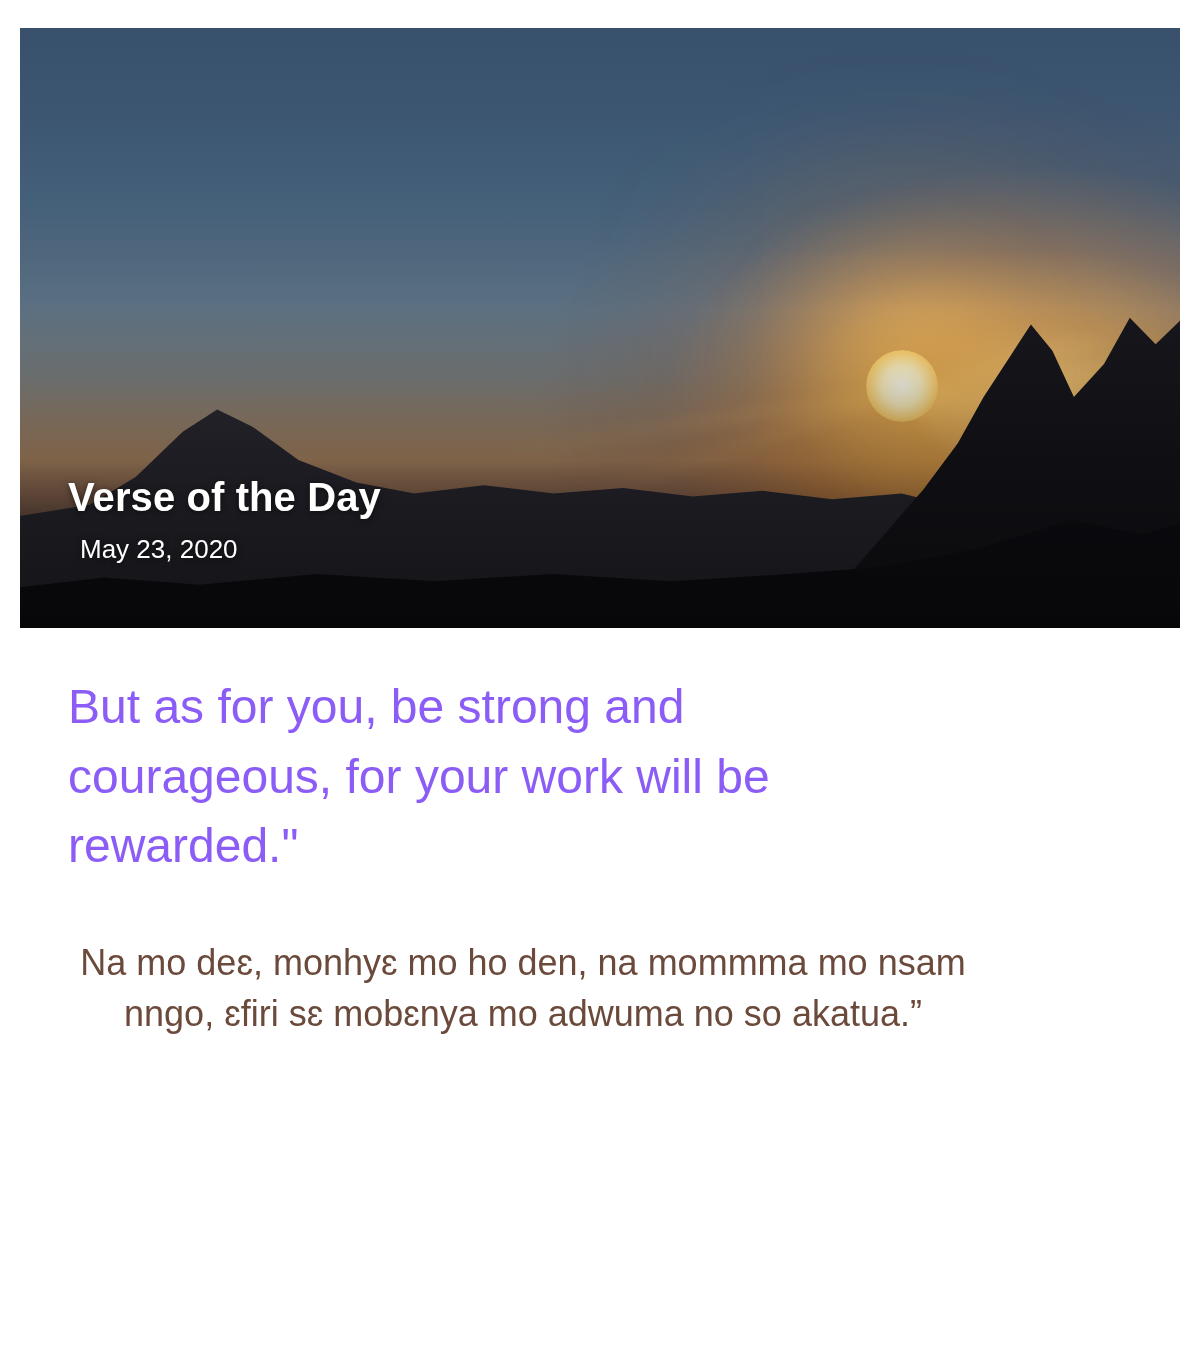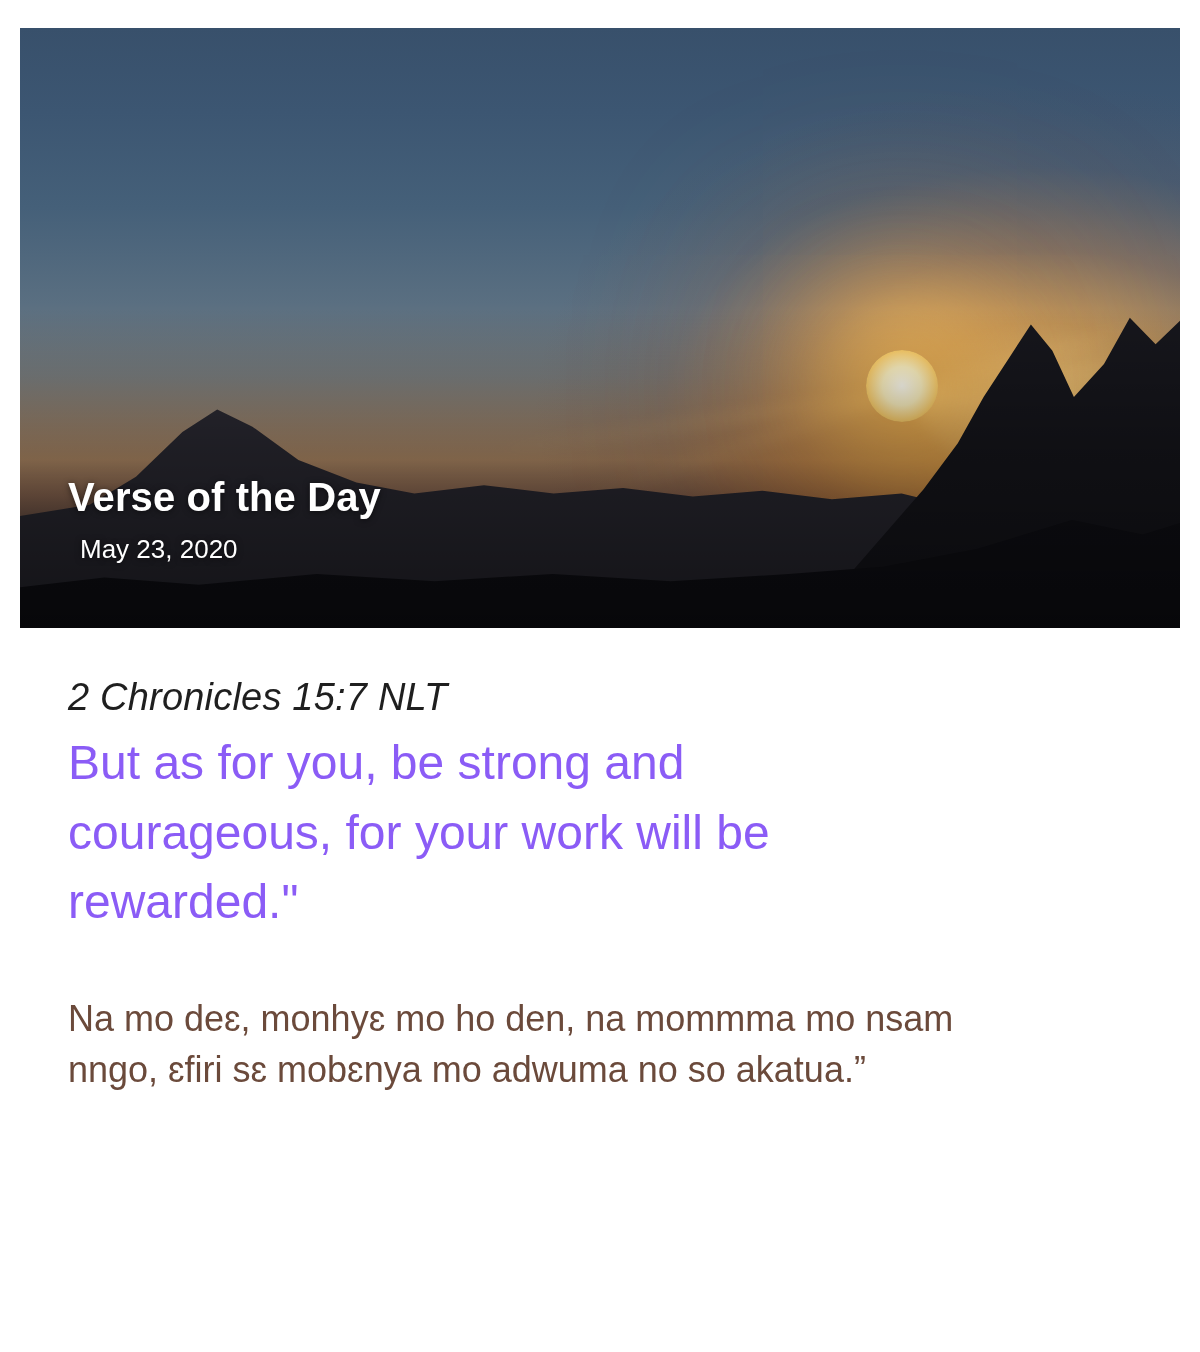--- a/index.html
+++ b/index.html
@@ -177,20 +177,21 @@
     margin: 0;
     max-width: 870px;
   }
 
   .verse-alt {
     font-size: 36px;
     color: #6b4a3b;
     line-height: 1.42;
     margin: 56px 0 0 0;
     max-width: 910px;
+    text-align: center;
   }
 </style>
 </head>
 <body>
 
 <div class="page">
 
   <div class="hero">
     <div class="sky"></div>
 
@@ -214,18 +215,17 @@
 
     <div class="hero-shade"></div>
 
     <div class="hero-caption">
       <p class="hero-title">Verse of the Day</p>
       <p class="hero-date">May 23, 2020</p>
     </div>
   </div>
 
   <div class="content">
-    <p class="verse-ref">2 Chronicles 15:7 NLT</p>
     <p class="verse-text">But as for you, be strong and courageous, for your work will be rewarded."</p>
     <p class="verse-alt">Na mo deɛ, monhyɛ mo ho den, na mommma mo nsam nngo, ɛfiri sɛ mobɛnya mo adwuma no so akatua.”</p>
   </div>
 
 </div>
 
 </body></html>

